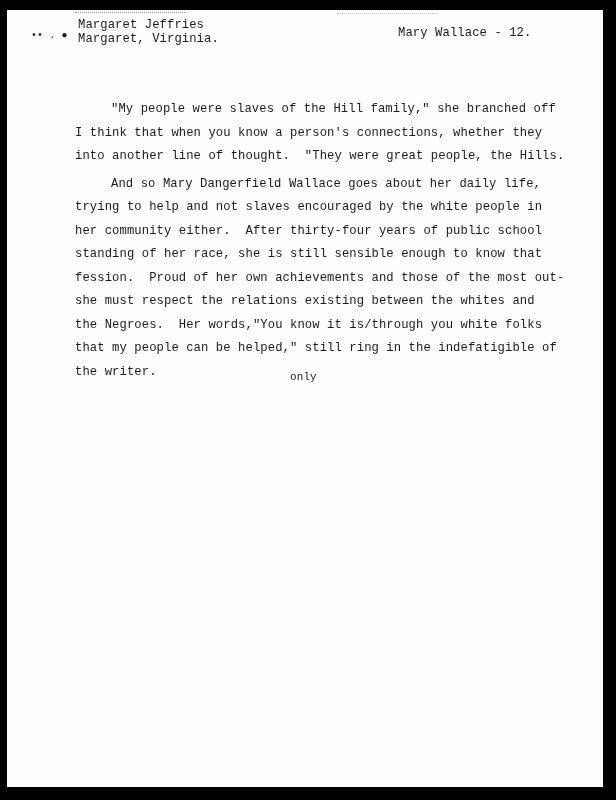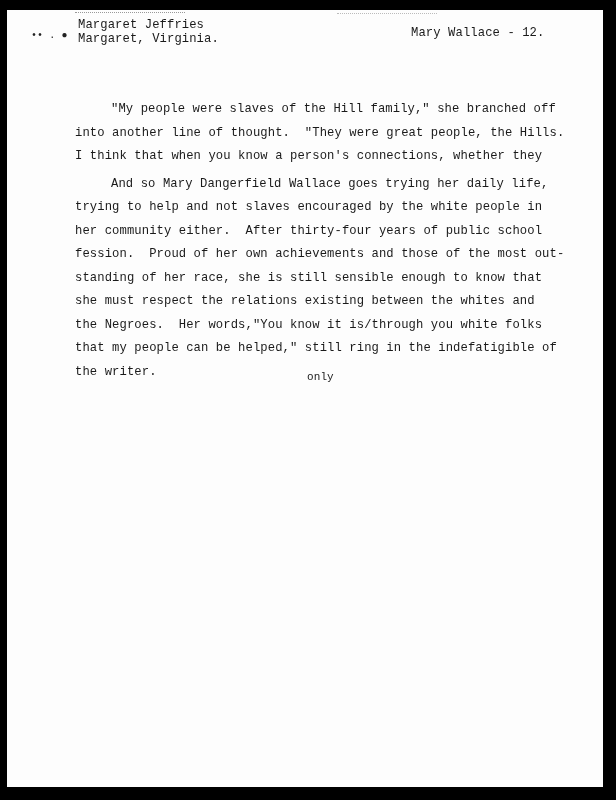--- a/index.html
+++ b/index.html
@@ -17,21 +17,21 @@
       position: absolute; left: 68px; top: 2px;
       width: 110px; height: 3px;
       border-top: 1px dotted #999;
     }
     .faded-line2 {
       position: absolute; left: 330px; top: 3px;
       width: 100px; height: 2px;
       border-top: 1px dotted #bbb;
     }
     .header-left { position: absolute; left: 71px; top: 8px; line-height: 14px; }
-    .header-right { position: absolute; left: 404px; top: 16px; }
+    .header-right { position: absolute; left: 391px; top: 16px; }
     .mark { position: absolute; left: 24px; top: 20px; font-size: 10px; color:#222; }
     .body-text {
       position: absolute; left: 68px; top: 88px; width: 480px;
     }
     .line { height: 23.5px; line-height: 23.5px; white-space: pre; }
     .indent { padding-left: 36px; }
     .gap { height: 4px; }
     .insert {
       position: absolute; font-size: 11px; line-height: 11px;
     }
@@ -47,31 +47,31 @@
 
   <div class="header-left">
     <div>Margaret Jeffries</div>
     <div>Margaret, Virginia.</div>
   </div>
   <div class="header-right">Mary Wallace - 12.</div>
 
   <div class="body-text">
     <div>
       <div class="line indent">"My people were slaves of the Hill family," she branched off</div>
+      <div class="line">I think that when you know a person's connections, whether they</div>
       <div class="line">into another line of thought.  "They were great people, the Hills.</div>
-      <div class="line">I think that when you know a person's connections, whether they</div>
     </div>
     <div class="gap"></div>
     <div>
-      <div class="line indent">And so Mary Dangerfield Wallace goes trying her daily life,</div>
+      <div class="line indent">And so Mary Dangerfield Wallace goes about her daily life,</div>
       <div class="line">trying to help and not slaves encouraged by the white people in</div>
       <div class="line">her community either.  After thirty-four years of public school</div>
+      <div class="line">standing of her race, she is still sensible enough to know that</div>
       <div class="line">fession.  Proud of her own achievements and those of the most out-</div>
-      <div class="line">standing of her race, she is still sensible enough to know that</div>
       <div class="line">she must respect the relations existing between the whites and</div>
       <div class="line">the Negroes.  Her words,"You know it is/through you white folks</div>
       <div class="line">that my people can be helped," still ring in the indefatigible of</div>
       <div class="line">the writer.</div>
     </div>
   </div>
 
-  <div class="insert" style="left:300px; top:362px;">only</div>
+  <div class="insert" style="left:283px; top:362px;">only</div>
 </div>
 
 </body></html>

